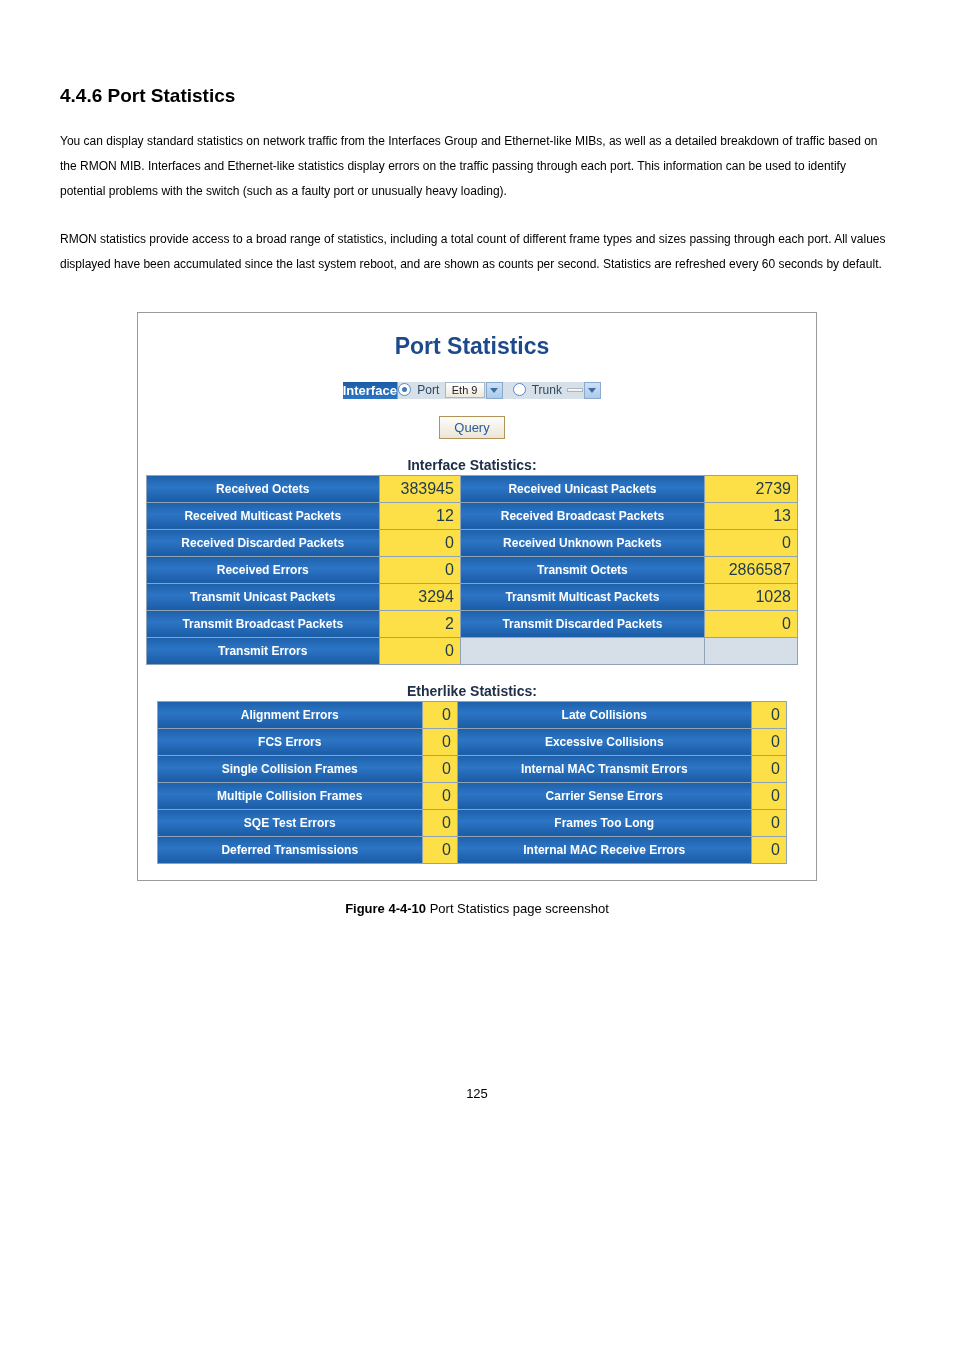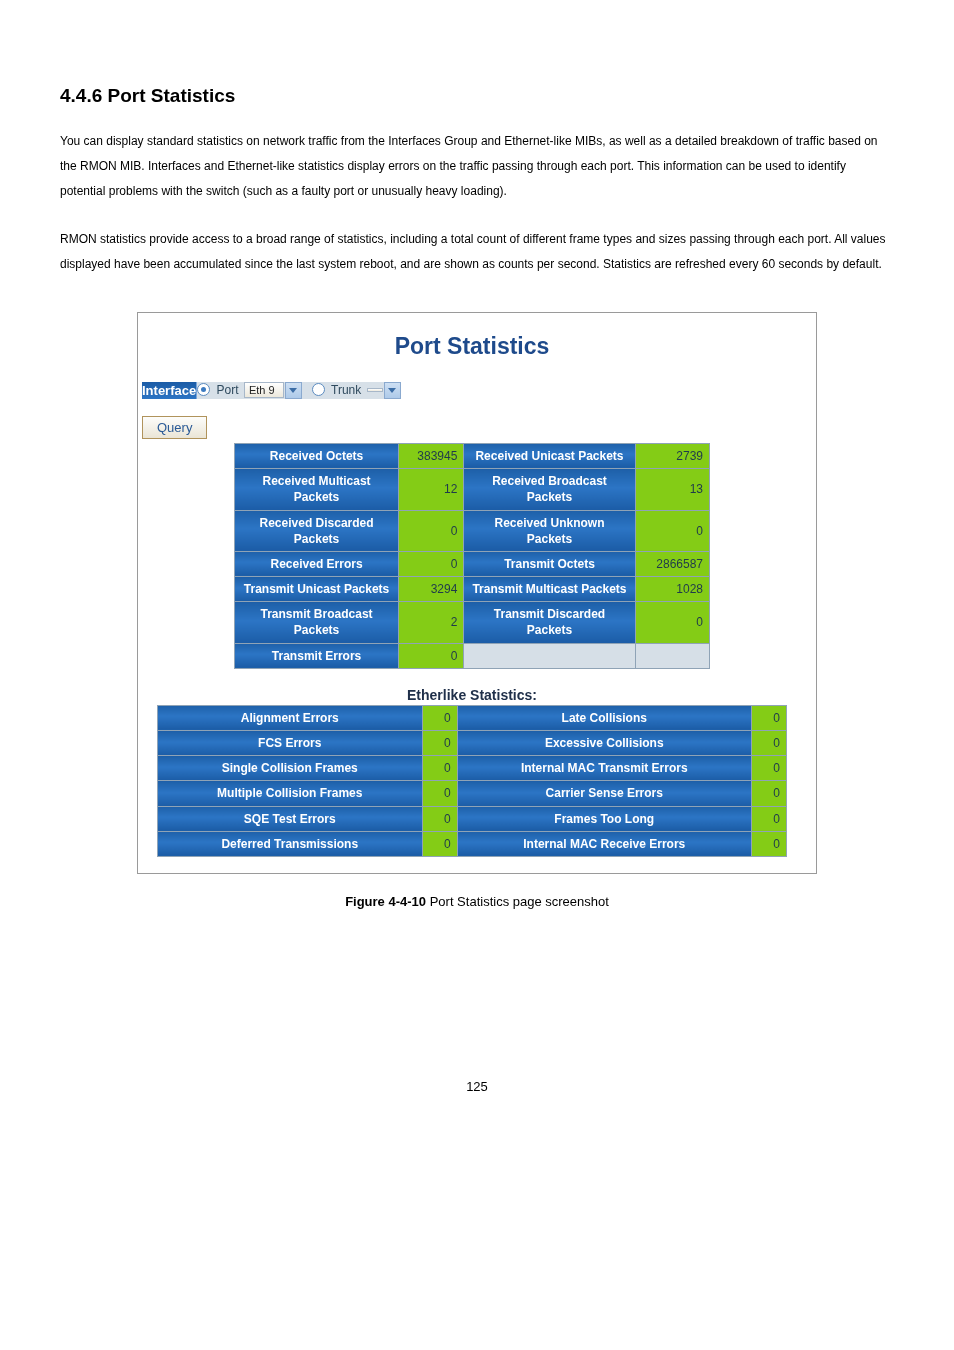--- a/index.html
+++ b/index.html
@@ -36,21 +36,21 @@
   }
   .figure-title {
     text-align: center;
     color: #1e4a8b;
     font-size: 23px;
     font-weight: bold;
     margin: 4px 0 22px 0;
     font-family: Verdana, Arial, sans-serif;
   }
   .center-row {
-    text-align: left;
+    text-align: center;
     margin-bottom: 10px;
   }
   .interface-bar {
     display: inline-table;
     border-collapse: collapse;
     margin: 0 auto;
   }
   .interface-bar td {
     vertical-align: middle;
     padding: 0;
@@ -140,39 +140,39 @@
     font-weight: bold;
     font-family: Verdana, Arial;
     margin: 18px 0 2px 0;
   }
   table.stats {
     border-collapse: collapse;
     margin: 0 auto;
     font-family: Verdana, Arial;
     font-size: 12px;
   }
-  table.iface { width: 476px; }
+  table.iface { width: 652px; }
   table.ether { width: 630px; }
   table.stats td, table.stats th {
     border: 1px solid #8fa3b6;
   }
   .lbl {
     background: linear-gradient(#1e60a9, #2c75c5 45%, #1b5ca6);
     color: #fff;
     font-weight: bold;
     text-align: center;
     padding: 4px 6px;
     line-height: 1.35;
   }
   .val {
-    background: #84cc16;
+    background: #fde047;
     color: #1f3a4c;
     text-align: right;
     padding: 4px 6px;
-    font-size: 12px;
+    font-size: 16px;
   }
   .empty-cell {
     background: #d6dfe7;
     border:1px solid #8fa3b6;
   }
   .caption {
     text-align: center;
     font-size: 13px;
     margin-top: 18px;
   }
@@ -213,20 +213,21 @@
             <span class="dd dd-empty"></span><span class="dd-caret"></span>
           </td>
         </tr>
       </tbody></table>
     </div>
 
     <div class="center-row" style="margin:14px 0 4px 0;">
       <span class="btn">Query</span>
     </div>
 
+    <div class="sub-title">Interface Statistics:</div>
 
     <table class="stats iface">
       <colgroup>
           <col style="width:200px">
           <col style="width:70px">
           <col style="width:210px">
           <col style="width:80px">
         </colgroup>
       <tbody>
           <tr>

